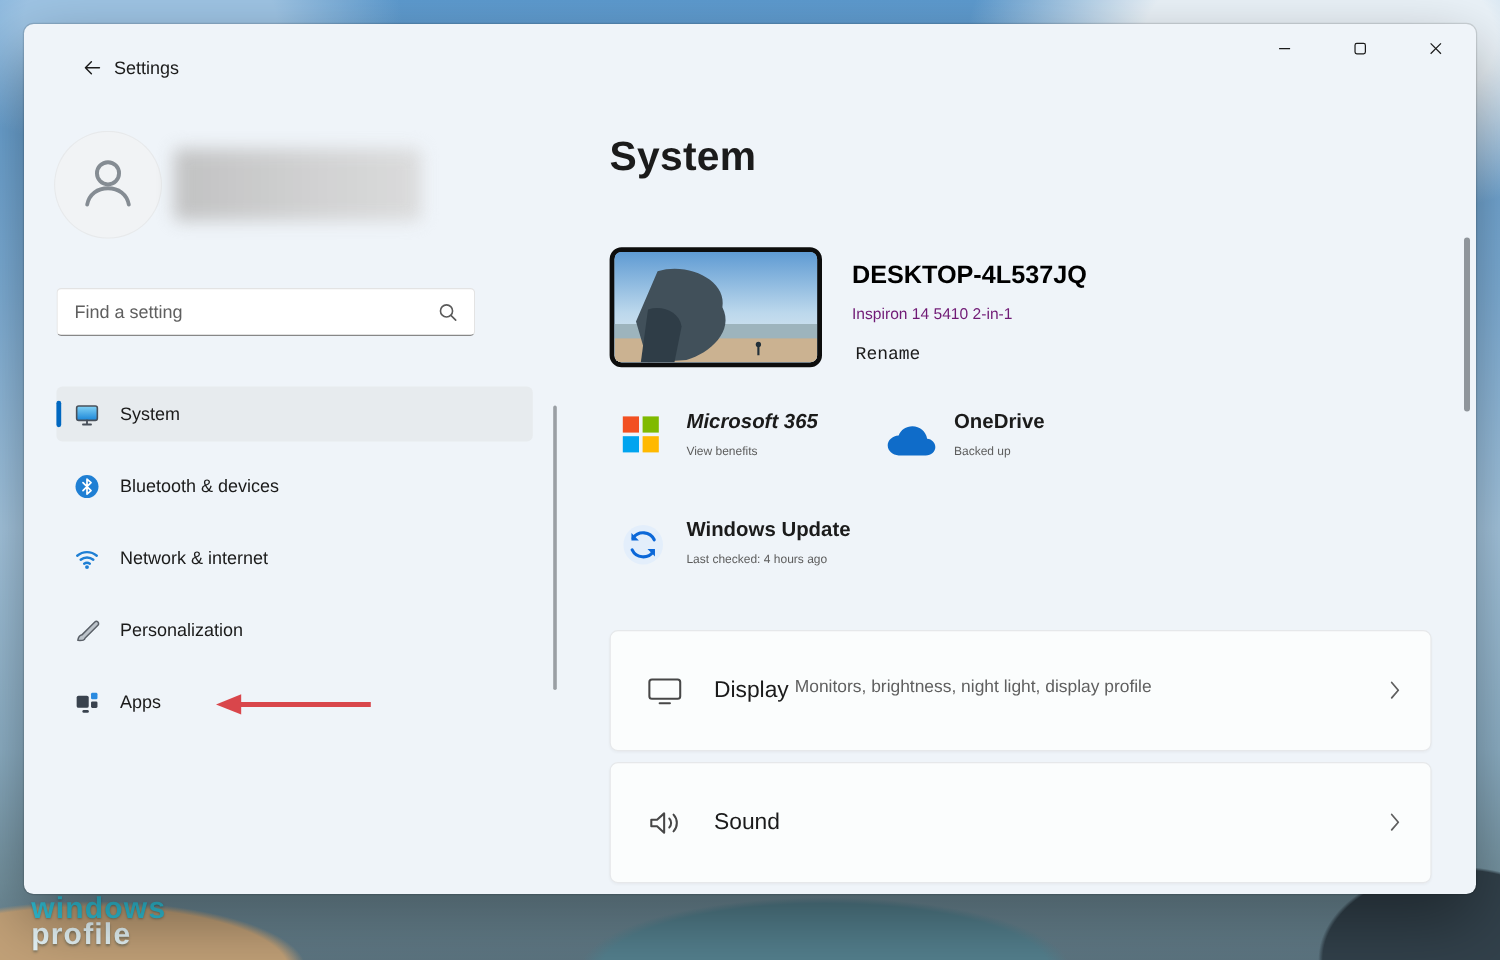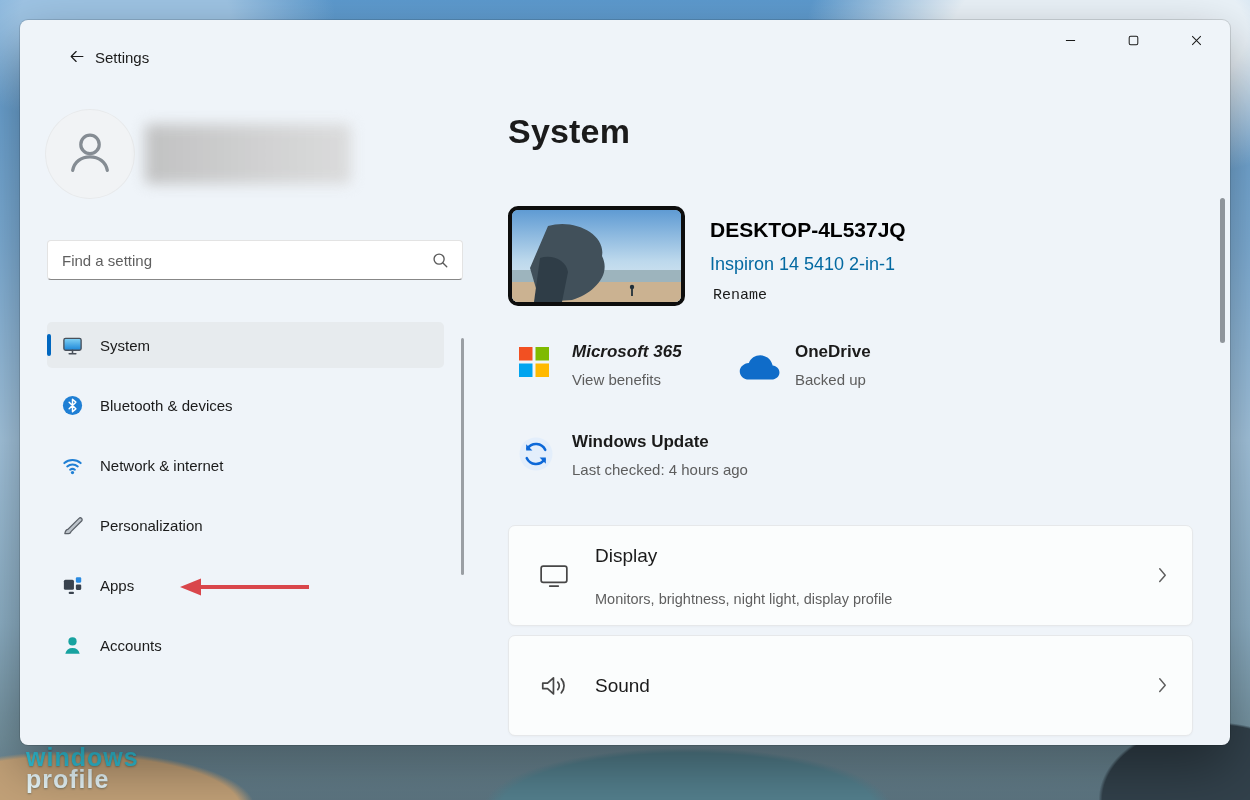--- a/index.html
+++ b/index.html
@@ -34,21 +34,21 @@
   .win-title { position:absolute; left:75px; top:29px; font-size:15px; color:#1b1b1b; }
   .caption-controls { position:absolute; right:2px; top:0; display:flex; }
   .caption-btn { width:63px; height:43px; border:none; background:transparent; display:flex; align-items:center; justify-content:center; cursor:pointer; }
   .caption-btn svg { width:11px; height:11px; }
 
   
   .avatar { position:absolute; left:25px; top:89px; width:90px; height:90px; border-radius:50%; background:#f1f3f5; box-shadow:inset 0 0 0 1px rgba(0,0,0,.04); display:flex; align-items:center; justify-content:center; }
   .avatar svg { width:52px; height:52px; }
   .blurred-name { position:absolute; left:125px; top:104px; width:206px; height:60px; background:linear-gradient(90deg,#bdbdbd,#cfcfcf 60%,#d9d9d9); filter:blur(7px); border-radius:4px; opacity:.9; }
 
-  .search-box { position:absolute; left:27px; top:220px; width:416px; height:40px; background:#ffffff; border:1px solid #e3e3e3; border-bottom:1px solid #878787; border-radius:4px; display:flex; align-items:center; }
+  .search-box { position:absolute; left:27px; top:220px; width:349px; height:40px; background:#ffffff; border:1px solid #e3e3e3; border-bottom:1px solid #878787; border-radius:4px; display:flex; align-items:center; }
   .search-input { flex:1; height:100%; border:none; outline:none; background:transparent; padding:0 14px; font-size:15px; color:#1b1b1b; font-family:inherit; }
   .search-input::placeholder { color:#5f5f5f; }
   .search-icon { width:18px; height:18px; margin-right:13px; flex:0 0 auto; }
 
   .nav { position:absolute; left:27px; top:302px; width:397px; display:flex; flex-direction:column; gap:14px; }
   .nav-item { position:relative; height:46px; border-radius:5px; display:flex; align-items:center; padding-left:14px; gap:16px; cursor:pointer; }
   .nav-item.selected { background:#e7ebee; }
   .accent-pill { position:absolute; left:0; top:12px; width:3.5px; height:22px; border-radius:2px; background:#0067c0; display:none; }
   .nav-item.selected .accent-pill { display:block; }
   .nav-icon { width:23px; height:23px; display:flex; align-items:center; justify-content:center; }
@@ -56,37 +56,37 @@
   .nav-label { font-size:15px; color:#1b1b1b; }
 
   .sidebar-scrollbar { position:absolute; left:441px; top:318px; width:3px; height:237px; background:#9a9fa4; border-radius:2px; }
 
   
   .page-title { position:absolute; left:488px; top:92px; font-size:34px; font-weight:700; color:#1b1b1b; letter-spacing:.2px; }
 
   .device-thumb { position:absolute; left:488px; top:186px; width:177px; height:100px; border:4px solid #0d0d0d; border-radius:10px; overflow:hidden; background:#9cc0de; }
   .device-thumb svg { width:100%; height:100%; display:block; }
   .device-name  { position:absolute; left:690px; top:198px; font-size:21px; font-weight:700; color:#000000; }
-  .device-model { position:absolute; left:690px; top:234px; font-size:18px; color:#0369a1; }
+  .device-model { position:absolute; left:690px; top:234px; font-size:13px; color:#701a75; }
   .rename-btn   { position:absolute; left:690px; top:264px; font-size:15px; color:#1b1b1b; background:transparent; border:none; padding:3px; cursor:pointer; font-family:Liberation Mono, monospace; }
 
   .status-icon { position:absolute; display:flex; align-items:center; justify-content:center; }
   .ms365-icon   { left:498px; top:326px; width:32px; height:32px; }
   .onedrive-icon{ left:716px; top:332px; width:44px; height:28px; }
   .update-icon  { left:498px; top:416px; width:36px; height:36px; }
   .status-title { position:absolute; font-size:17px; font-weight:700; color:#1b1b1b; }
-  .status-sub   { position:absolute; font-size:15px; color:#5d5d5d;text-align:right; }
+  .status-sub   { position:absolute; font-size:10px; color:#5d5d5d;text-align:right; }
   .t-ms365 { left:552px; top:322px;font-style:italic; } .s-ms365 { left:552px; top:351px; }
   .t-od    { left:775px; top:322px; } .s-od    { left:775px; top:351px; }
   .t-wu    { left:552px; top:412px; } .s-wu    { left:552px; top:441px; }
 
   .setting-card { position:absolute; left:488px; width:685px; height:101px; background:#fbfdfd; border:1px solid #e6e8ea; border-radius:7px; display:flex; align-items:center; padding:0 24px 0 30px; gap:26px; cursor:pointer; box-shadow:0 1px 2px rgba(0,0,0,.03); }
   .card-display { top:505px; } .card-sound { top:615px; }
   .card-icon { width:30px; height:26px; flex:0 0 auto; }
-  .card-text { flex:1; display:flex; flex-direction:column; gap:24px; }
+  .card-text { flex:1; display:flex; flex-direction:row; gap:5px; }
   .card-title { font-size:19px; color:#1b1b1b; }
   .card-sub   { font-size:14.5px; color:#5f5f5f; }
   .card-chevron { width:11px; height:19px; flex:0 0 auto; }
 
   .main-scrollbar { position:absolute; left:1200px; top:178px; width:5px; height:145px; background:#8f959b; border-radius:3px; }
 
   
   .anno-arrow { position:absolute; left:178px; top:576px; width:134px; height:22px; pointer-events:none; }
 </style>
 </head>
@@ -202,30 +202,20 @@
         <span class="nav-icon">
           <svg viewBox="0 0 24 24">
               <rect x="3" y="6" width="10.5" height="10.5" rx="1.6" fill="#39424e"></rect>
               <rect x="15.5" y="3.5" width="5.6" height="5.6" rx="1.2" fill="#2a8ae0"></rect>
               <rect x="15.5" y="11" width="5.6" height="5.6" rx="1.2" fill="#39424e"></rect>
               <rect x="8" y="18.5" width="5.6" height="2.4" rx="1.2" fill="#39424e"></rect>
             </svg>
         </span>
         <span class="nav-label">Apps</span>
       </div>
-      <div class="nav-item">
-
-        <span class="nav-icon">
-          <svg viewBox="0 0 24 24">
-              <circle cx="12" cy="7.8" r="4.3" fill="#17a2a0"></circle>
-              <path d="M4.5 20.5a7.7 7.7 0 0 1 15 0z" fill="#17a2a0"></path>
-            </svg>
-        </span>
-        <span class="nav-label">Accounts</span>
-      </div>
     </nav>
 
     <div class="sidebar-scrollbar"></div>
 
     <h1 class="page-title">System</h1>
 
     <div class="device-thumb">
       <svg viewBox="0 0 169 92" preserveAspectRatio="none">
         <defs>
             <linearGradient id="skyg" x1="0" y1="0" x2="0" y2="1">

